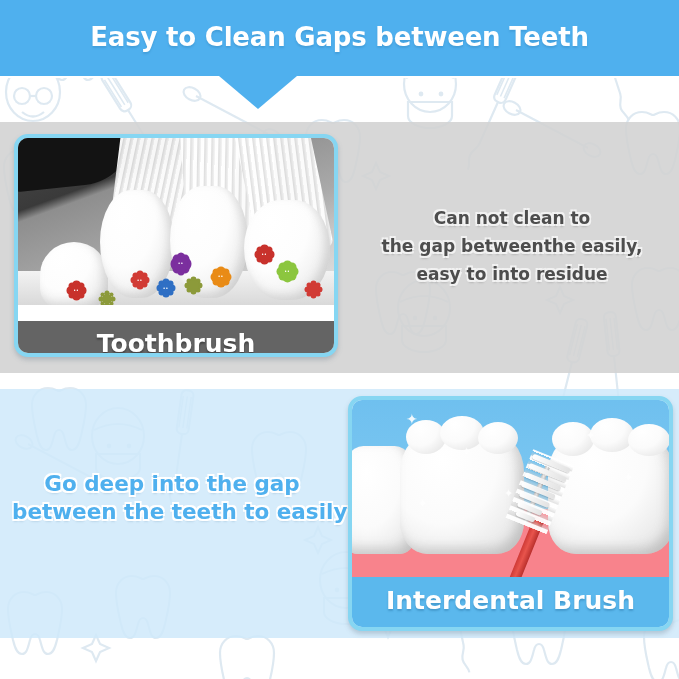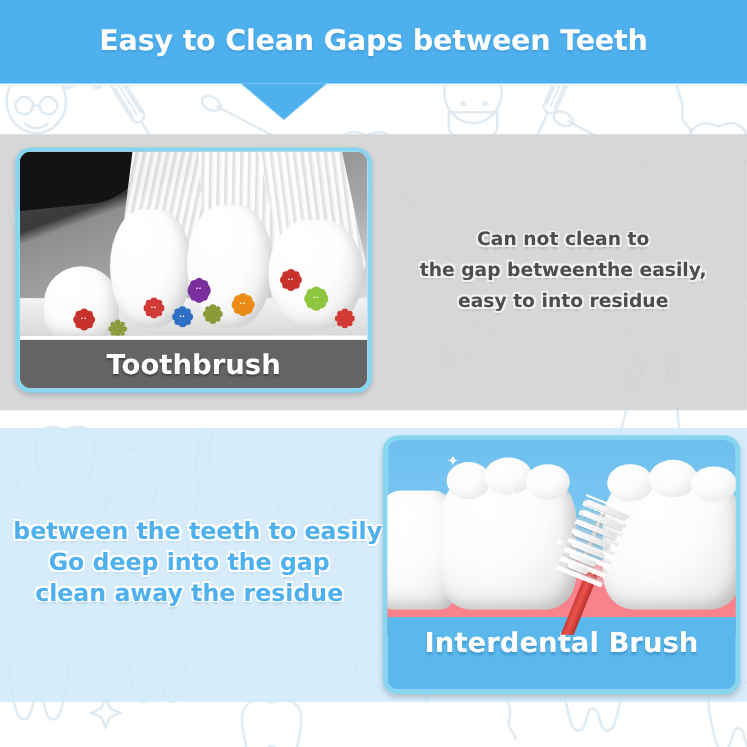--- a/index.html
+++ b/index.html
@@ -114,21 +114,21 @@
   
   #panel-toothbrush {
     left: 14px; top: 134px;
     width: 316px; height: 215px;
   }
   #panel-toothbrush .panel-art {
     height: 167px;
     background: linear-gradient(160deg,#4a4a4a 0%,#3a3a3a 26%,#8e8e8e 30%,#a9a9a9 58%,#cfcfcf 78%,#e6e6e6 100%);
   }
   #panel-toothbrush .panel-caption {
-    height: 44px;
+    height: 32px;
     line-height: 46px;
     background: #646464;
     font-size: 25px;
     text-shadow: 0 2px 2px rgba(0,0,0,.35);
   }
 
   
   .bristle-block {
     position: absolute;
     top: -6px;
@@ -255,21 +255,21 @@
   
   #panel-interdental {
     left: 348px; top: 396px;
     width: 317px; height: 227px;
   }
   #panel-interdental .panel-art {
     height: 177px;
     background: linear-gradient(180deg,#6fc0ef 0%, #86cdf3 100%);
   }
   #panel-interdental .panel-caption {
-    height: 66px;
+    height: 50px;
     line-height: 48px;
     background: #5bb8ed;
     font-size: 25px;
     text-shadow: 0 2px 2px rgba(30,100,150,.35);
   }
   .gum {
     position: absolute;
     left: -6px; bottom: -4px;
     width: 330px; height: 72px;
     background: #f8838c;
@@ -486,23 +486,22 @@
     <div class="panel-caption">Toothbrush</div>
   </div>
 
   <div id="gray-text">
     <span class="ln">Can not clean to</span>
     <span class="ln">the gap betweenthe easily,</span>
     <span class="ln">easy to into residue</span>
   </div>
 
   <div id="blue-text">
+    <span class="ln">Go deep into the gap</span>
     <span class="ln">between the teeth to easily</span>
-    <span class="ln">Go deep into the gap</span>
-    <span class="ln">clean away the residue</span>
   </div>
 
   <div class="panel" id="panel-interdental">
     <div class="panel-art">
       <div class="gum">
         <div class="gum-hi"></div>
       </div>
 
       <div class="wtooth wt-left"></div>
       <div class="wtooth wt-mid">

